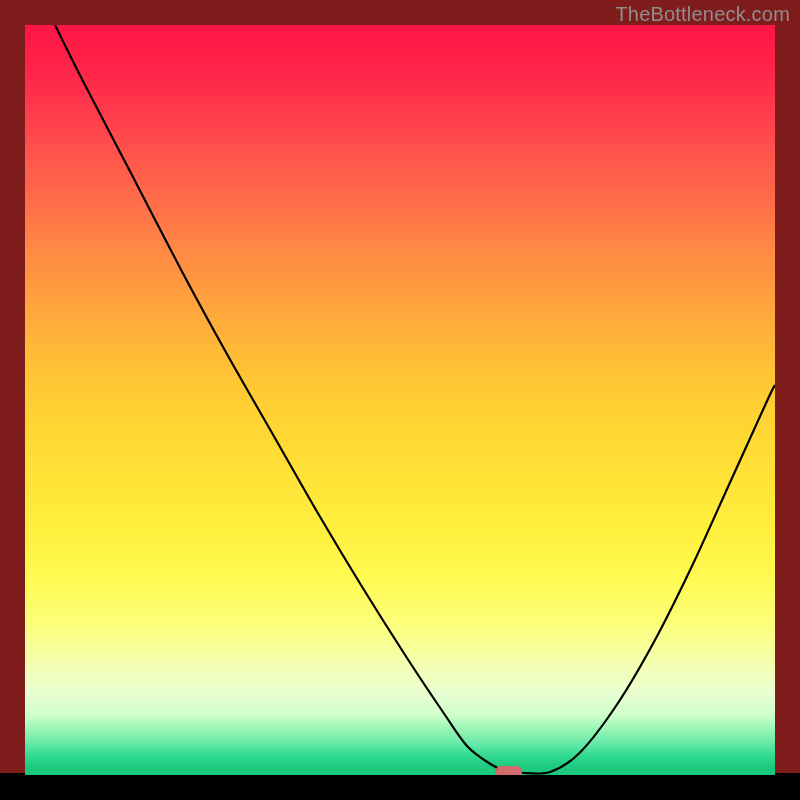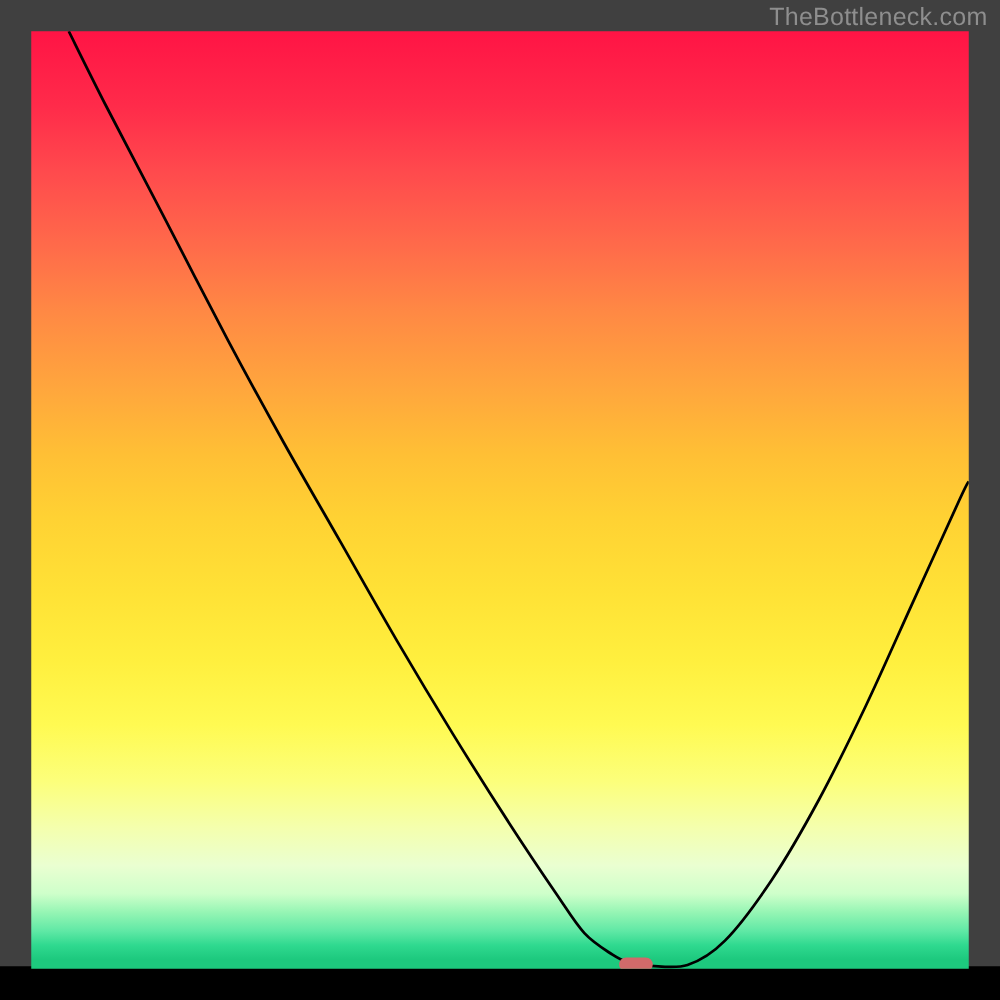--- a/index.html
+++ b/index.html
@@ -11,21 +11,21 @@
     overflow: hidden;
     font-family: Arial, Helvetica, sans-serif;
   }
   .frame {
     position: absolute;
     top: 0;
     left: 0;
     width: 800px;
     height: 773px;
     box-sizing: border-box;
-    background: #404040;
+    background: #7f1d1d;
   }
   .plot {
     position: absolute;
     top: 25px;
     left: 25px;
     width: 750px;
     height: 750px;
   }
   .gradient {
     position: absolute;

